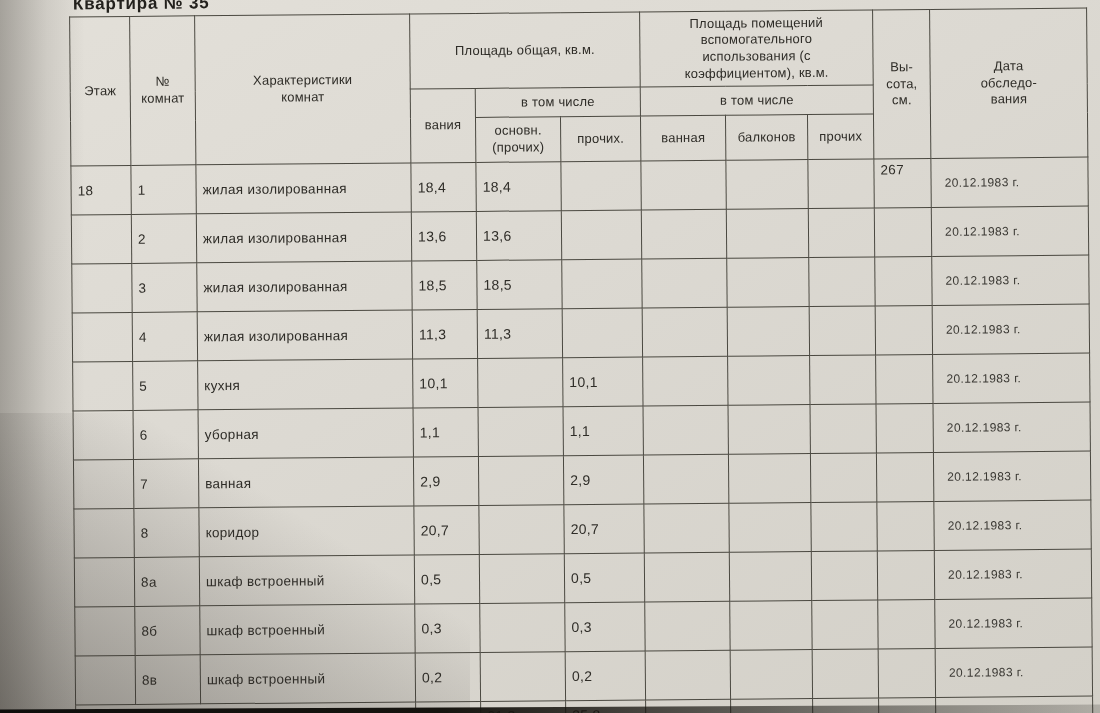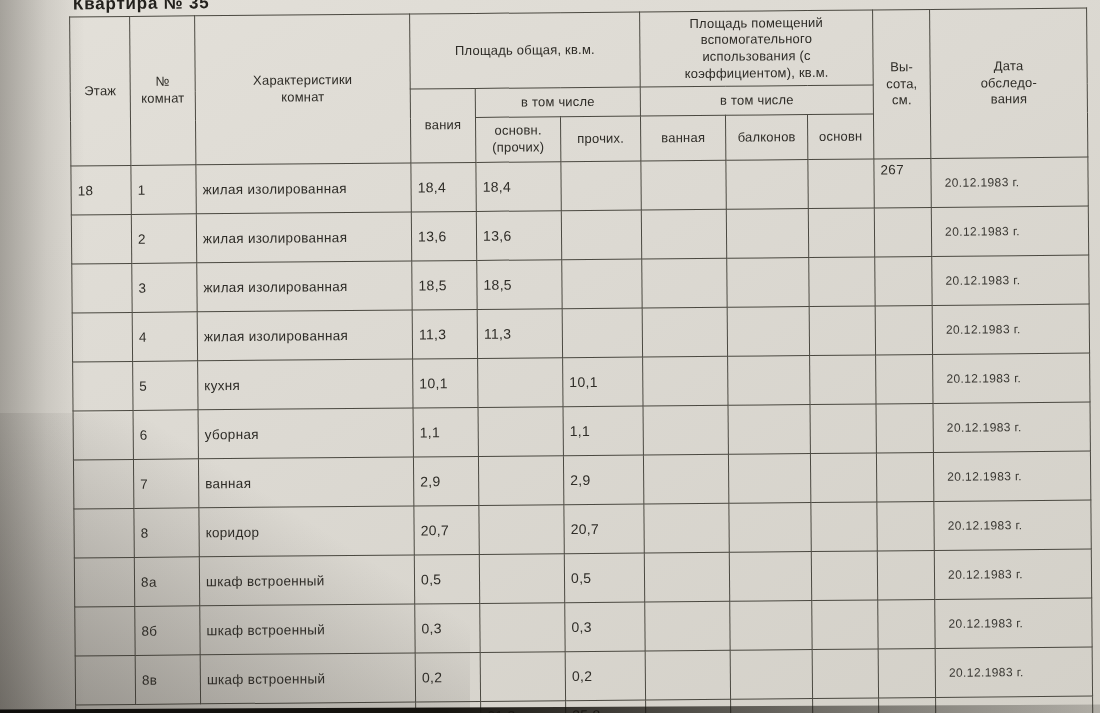--- a/index.html
+++ b/index.html
@@ -133,21 +133,21 @@
           <th rowspan="2">вания</th>
           <th colspan="2">в том числе</th>
           <th colspan="3">в том числе</th>
         </tr>
         <tr class="h-c">
           <th>основн.
 (прочих)</th>
           <th>прочих.</th>
           <th>ванная</th>
           <th>балконов</th>
-          <th>основн</th>
+          <th>прочих</th>
         </tr>
       </thead>
       <tbody id="rows-body">
         <tr>
             <td>18</td>
             <td>1</td>
             <td>жилая изолированная</td>
             <td class="c-num">18,4</td>
             <td class="c-num">18,4</td>
             <td class="c-num"></td>

